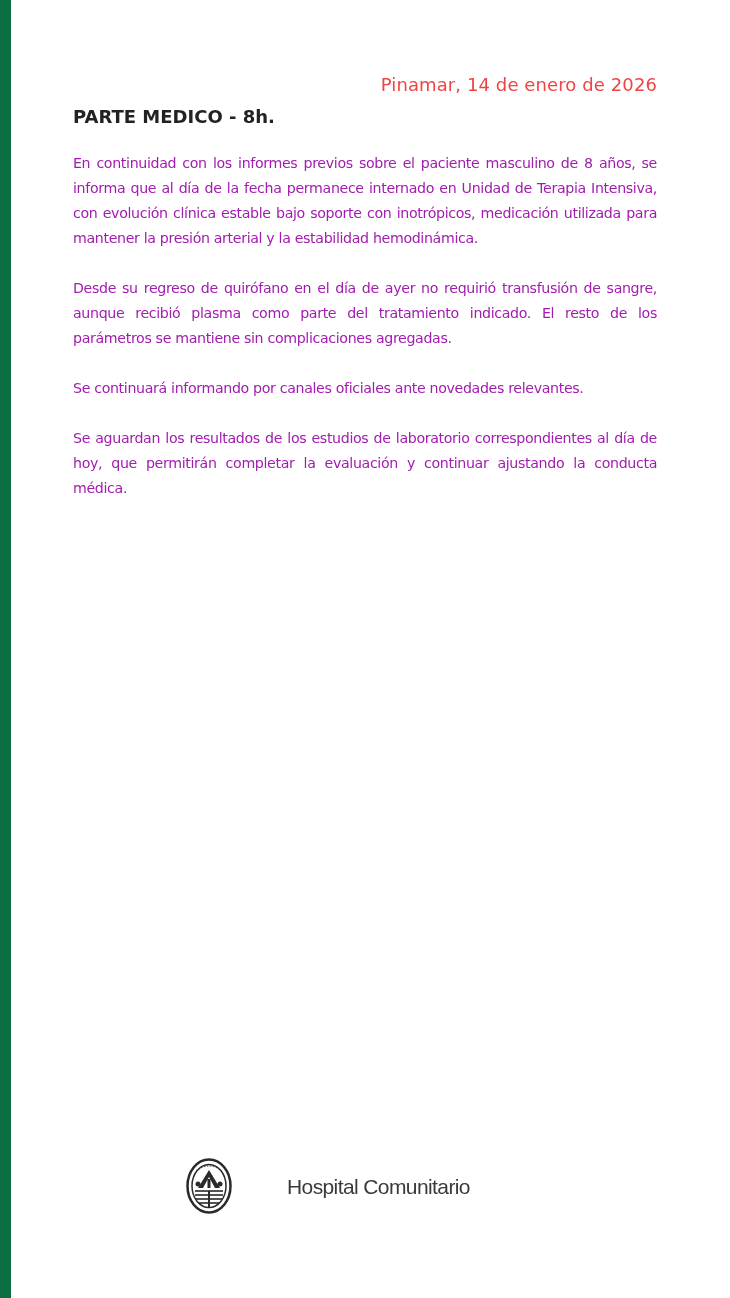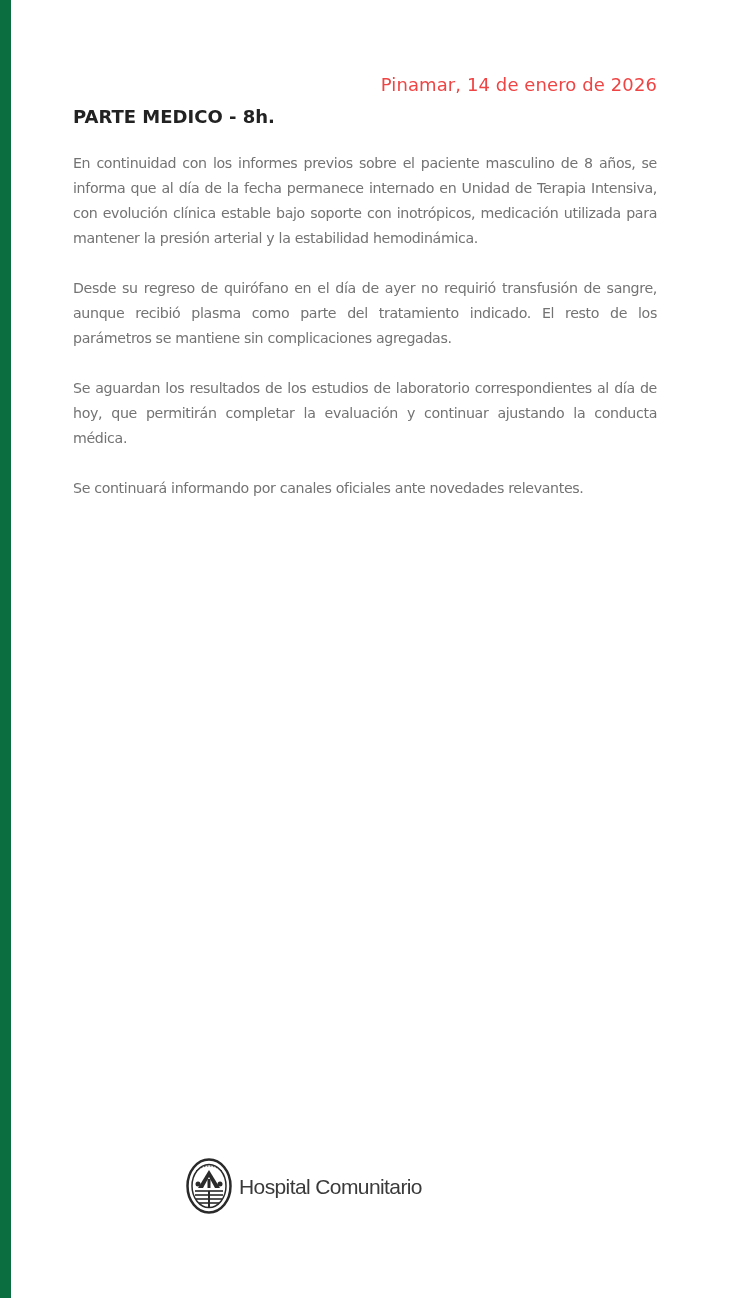--- a/index.html
+++ b/index.html
@@ -49,31 +49,32 @@
     .body-text {
       position: absolute;
       top: 151px;
       left: 0;
       width: 584px;
     }
     .para {
       margin: 0 0 25px 0;
       font-size: 14.2px;
       line-height: 25px;
-      color: #737373;
+      color: #a21caf;
       text-align: justify;
       letter-spacing: -0.35px;
       word-spacing: 0px;
     }
     .footer-logo {
       position: absolute;
       left: 186px;
       top: 1158px;
       display: flex;
       align-items: center;
+      gap: 48px;
     }
     .emblem {
       width: 46px;
       height: 56px;
       margin-right: 7px;
     }
     .logo-text {
       display: flex;
       flex-direction: column;
       line-height: 1;
@@ -98,22 +99,22 @@
 
 <div class="side-bar"></div>
 
 <div class="page">
   <div class="date-line">Pinamar, 14 de enero de 2026</div>
   <div class="doc-title">PARTE MEDICO - 8h.</div>
 
   <div class="body-text">
     <p class="para">En continuidad con los informes previos sobre el paciente masculino de 8 años, se informa que al día de la fecha permanece internado en Unidad de Terapia Intensiva, con evolución clínica estable bajo soporte con inotrópicos, medicación utilizada para mantener la presión arterial y la estabilidad hemodinámica.</p>
     <p class="para">Desde su regreso de quirófano en el día de ayer no requirió transfusión de sangre, aunque recibió plasma como parte del tratamiento indicado. El resto de los parámetros se mantiene sin complicaciones agregadas.</p>
+    <p class="para">Se continuará informando por canales oficiales ante novedades relevantes.</p>
     <p class="para">Se aguardan los resultados de los estudios de laboratorio correspondientes al día de hoy, que permitirán completar la evaluación y continuar ajustando la conducta médica.</p>
-    <p class="para">Se continuará informando por canales oficiales ante novedades relevantes.</p>
   </div>
 </div>
 
 <div class="footer-logo">
   <svg class="emblem" viewBox="0 0 46 56" xmlns="http://www.w3.org/2000/svg">
     <ellipse cx="23" cy="28" rx="21.5" ry="26.5" fill="#ffffff" stroke="#2a2a2a" stroke-width="2.5"></ellipse>
     <ellipse cx="23" cy="28" rx="17" ry="21.5" fill="none" stroke="#2a2a2a" stroke-width="1.5"></ellipse>
     <path d="M10 13 Q23 3 36 13" fill="none" stroke="#2a2a2a" stroke-width="1" stroke-dasharray="1.5 1.5"></path>
     <path d="M12 30 L23 12 L34 30 Z" fill="#2a2a2a"></path>
     <path d="M17 30 L23 19 L29 30 Z" fill="#ffffff"></path>

